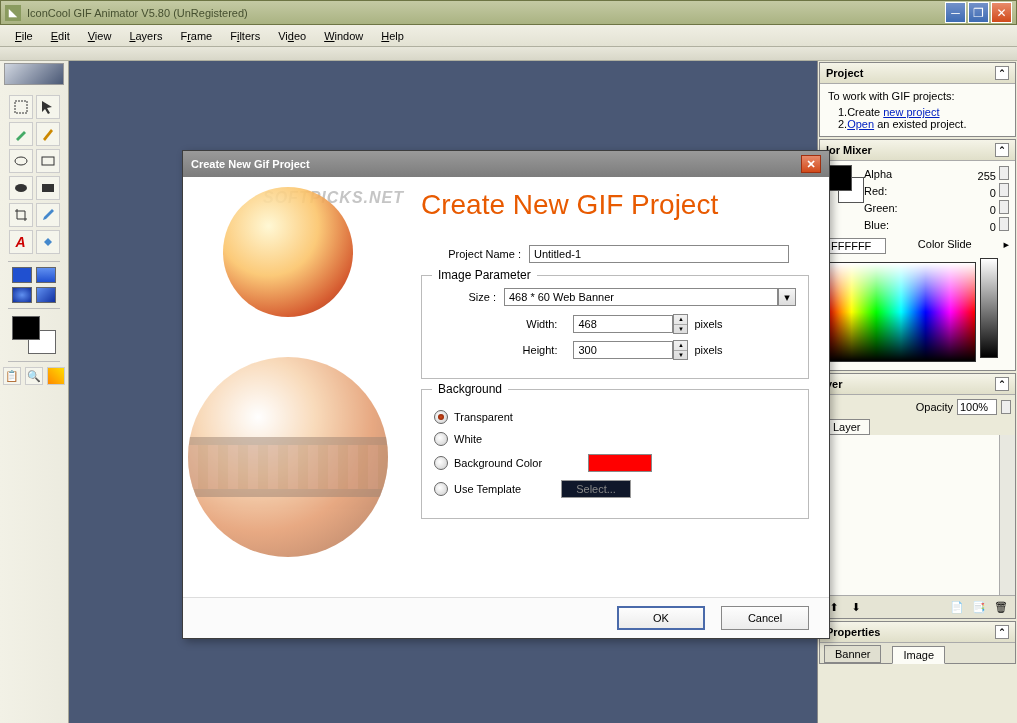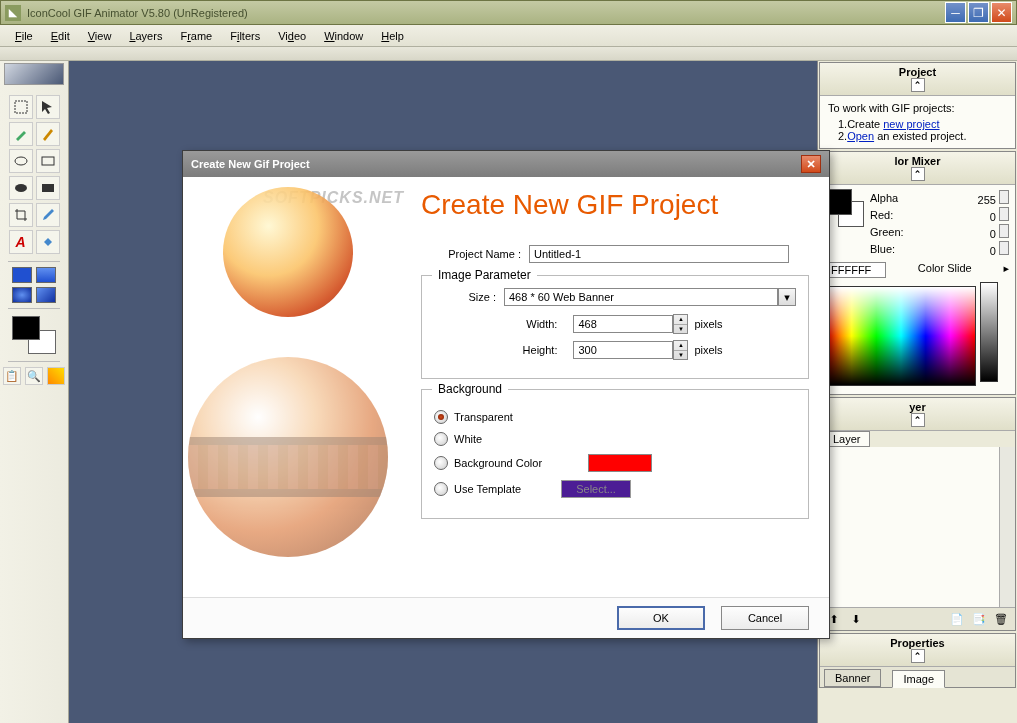--- a/index.html
+++ b/index.html
@@ -38,21 +38,21 @@
 .color-stack { position: relative; width: 44px; height: 38px; margin: 4px 0; }
 .fg-color { position: absolute; top: 0; left: 0; width: 28px; height: 24px; background: #000; border: 1px solid #666; z-index: 2; }
 .bg-color { position: absolute; bottom: 0; right: 0; width: 28px; height: 24px; background: #fff; border: 1px solid #666; z-index: 1; }
 
 
 .canvas { flex: 1; background: #4a5875; position: relative; }
 
 
 .right-panels { width: 200px; background: #ebead9; border-left: 1px solid #888; display: flex; flex-direction: column; }
 .panel { border: 1px solid #888; margin: 1px; }
-.panel-header { background: linear-gradient(to bottom, #f5f4e8, #e0dfc9); padding: 3px 6px; font-weight: bold; display: flex; justify-content: space-between; align-items: center; border-bottom: 1px solid #aaa; flex-direction: column; }
+.panel-header { background: linear-gradient(to bottom, #f5f4e8, #e0dfc9); padding: 3px 6px; font-weight: bold; display: flex; justify-content: space-between; align-items: center; border-bottom: 1px solid #aaa; }
 .panel-chevron { width: 14px; height: 14px; border: 1px solid #888; background: #fff; display: flex; align-items: center; justify-content: center; font-size: 9px; cursor: pointer; }
 .panel-body { background: #fcfcf6; padding: 6px 8px; font-size: 11px; }
 .panel-body a { color: #0020c2; text-decoration: underline; }
 .mixer-row { display: flex; align-items: center; justify-content: space-between; margin: 1px 0; font-size: 11px; }
 .mixer-val { width: 28px; text-align: right; }
 .mixer-spin { width: 10px; height: 14px; border: 1px solid #888; background: #eee; display: inline-block; }
 .hex-box { border: 1px solid #888; background: #fff; padding: 1px 4px; width: 60px; display: inline-block; }
 .gradient-box { width: 150px; height: 100px; background: linear-gradient(to right, #f00,#ff0,#0f0,#0ff,#00f,#f0f,#f00); position: relative; margin: 4px 0; border: 1px solid #333; }
 .gradient-box::after { content:''; position: absolute; inset:0; background: linear-gradient(to bottom, rgba(255,255,255,1), rgba(255,255,255,0) 50%, rgba(0,0,0,0) 50%, rgba(0,0,0,1)); }
 .bw-strip { width: 18px; height: 100px; background: linear-gradient(to bottom, #fff, #000); border: 1px solid #333; display: inline-block; vertical-align: top; }
@@ -97,21 +97,21 @@
 .wh-row label { width: 50px; text-align: right; margin-right: 16px; }
 .wh-input { width: 100px; border: 1px solid #888; padding: 2px 4px; }
 .spinner { width: 15px; height: 20px; border: 1px solid #888; background: linear-gradient(#f0f0f0, #ddd); display: flex; flex-direction: column; }
 .spinner div { flex: 1; display: flex; align-items: center; justify-content: center; font-size: 6px; cursor: pointer; }
 .spinner div:first-child { border-bottom: 1px solid #aaa; }
 .unit { margin-left: 6px; }
 .bg-option { display: flex; align-items: center; margin: 8px 0; gap: 6px; }
 .radio { width: 14px; height: 14px; border: 1px solid #666; border-radius: 50%; background: radial-gradient(circle at 40% 40%, #fff, #ccc); display: flex; align-items: center; justify-content: center; cursor: pointer; }
 .radio.sel::after { content:''; width: 6px; height: 6px; background: radial-gradient(#d14a1a, #7a1a00); border-radius: 50%; }
 .color-preview { width: 64px; height: 18px; background: #ff0000; border: 1px solid #888; margin-left: 40px; cursor: pointer; }
-.select-btn { width: 70px; padding: 2px; border: 1px solid #999; background: #4c1d95; margin-left: 34px; color: #888; cursor: pointer; }
+.select-btn { width: 70px; padding: 2px; border: 1px solid #999; background: #0f172a; margin-left: 34px; color: #888; cursor: pointer; }
 .dialog-buttons { display: flex; justify-content: flex-end; gap: 16px; padding: 8px 20px; border-top: 1px solid #ddd; background: #fbfbfb; }
 .dlg-btn { width: 88px; padding: 4px; border: 1px solid #888; background: linear-gradient(#fdfdfd, #ececec); cursor: pointer; }
 .dlg-btn.primary { border: 2px solid #4a6aaa; }
 </style>
 </head>
 <body>
 
 <div class="titlebar">
   <div class="titlebar-icon">◣</div>
   <div class="titlebar-text">IconCool GIF Animator V5.80 (UnRegistered)</div>
@@ -241,21 +241,21 @@
         </div>
       </div>
     </div>
 
     <div class="panel">
       <div class="panel-header">
         <span>lor Mixer</span>
         <span class="panel-chevron">⌃</span>
       </div>
       <div class="panel-body" style="padding:4px 6px">
-        <div style="display:flex;gap:6px">
+        <div style="display:flex;">
           <div class="mixer-swatch-stack">
             <div class="mixer-fg"></div>
             <div class="mixer-bg"></div>
           </div>
           <div style="flex:1">
             <div class="mixer-row">
                 <span>Alpha</span>
                 <span><span class="mixer-val">255</span> <span class="mixer-spin"></span></span>
               </div>
             <div class="mixer-row">
@@ -282,20 +282,25 @@
           <div class="bw-strip"></div>
         </div>
       </div>
     </div>
 
     <div class="panel">
       <div class="panel-header">
         <span>yer</span>
         <span class="panel-chevron">⌃</span>
       </div>
+      <div class="opacity-row">
+        <span>Opacity</span>
+        <span class="opacity-box">100%</span>
+        <span class="mixer-spin"></span>
+      </div>
       <div style="padding:0 4px">
         <span style="border:1px solid #888;background:#fcfcf6;padding:1px 8px;display:inline-block">Layer</span>
       </div>
       <div class="layer-area">
         <div class="layer-scroll"></div>
       </div>
       <div class="layer-toolbar">
         <div class="lt-icons">
           <span class="lt-icon">⬆</span>
           <span class="lt-icon">⬇</span>

